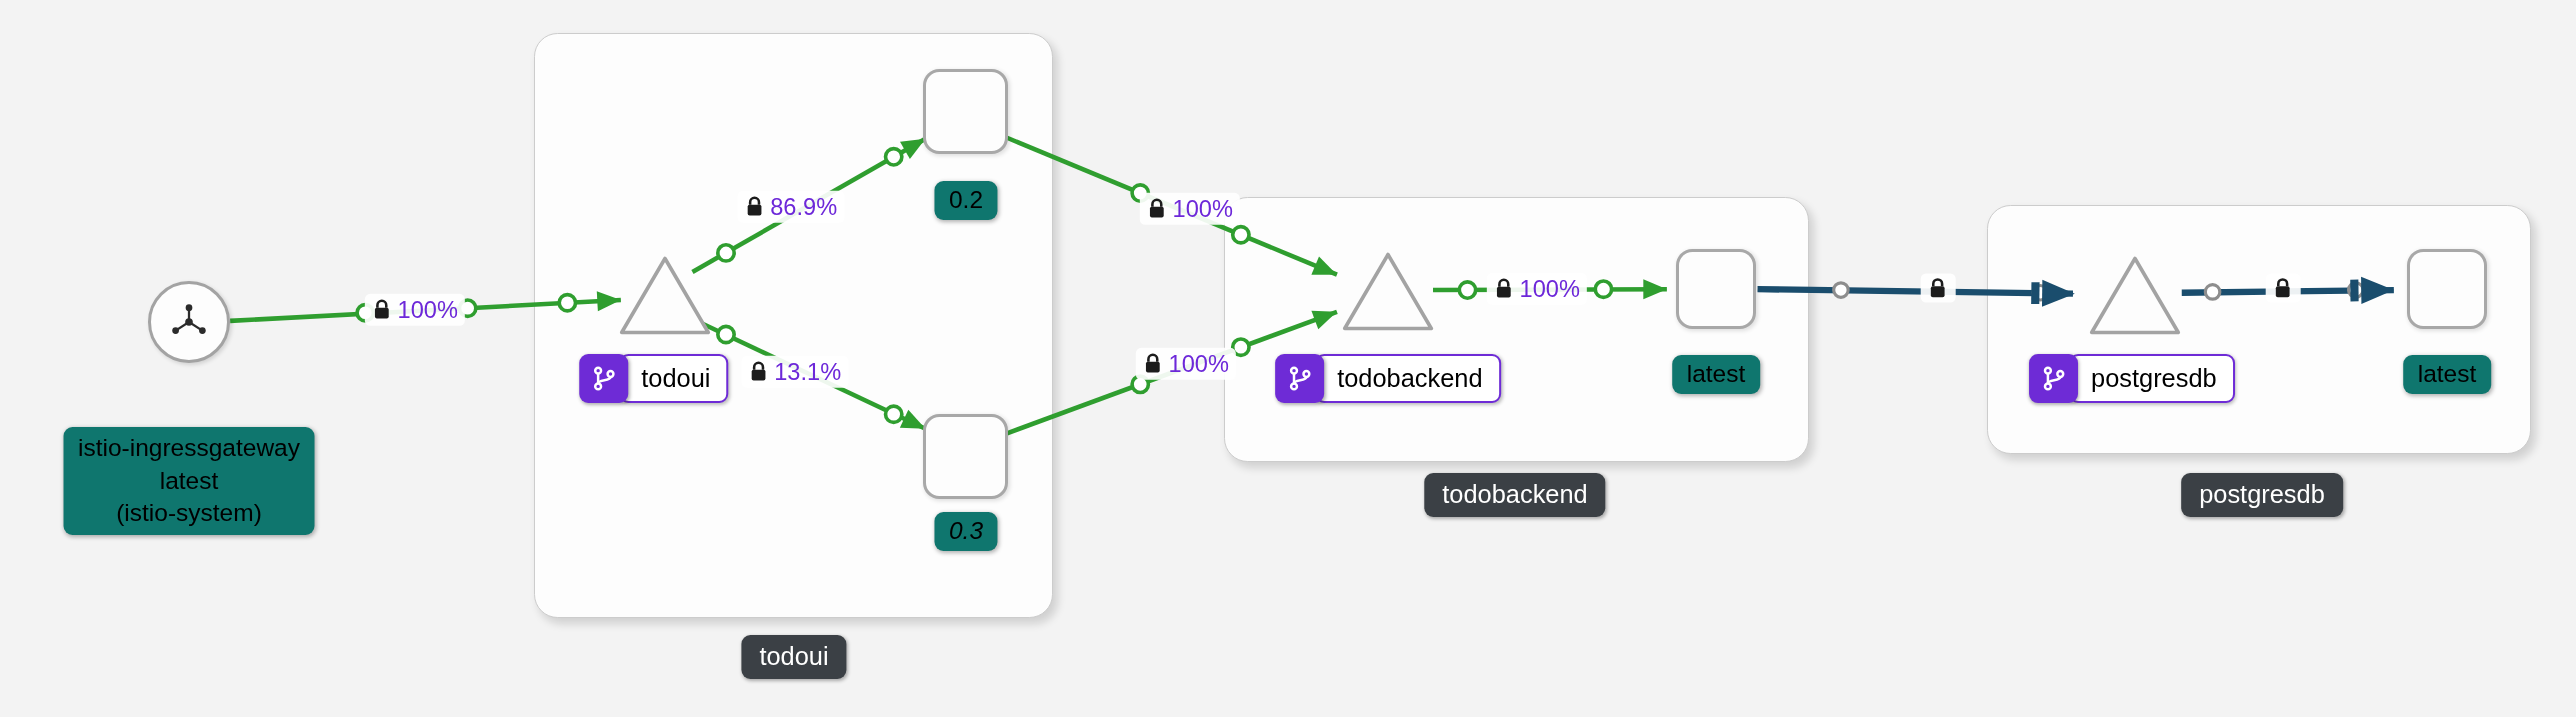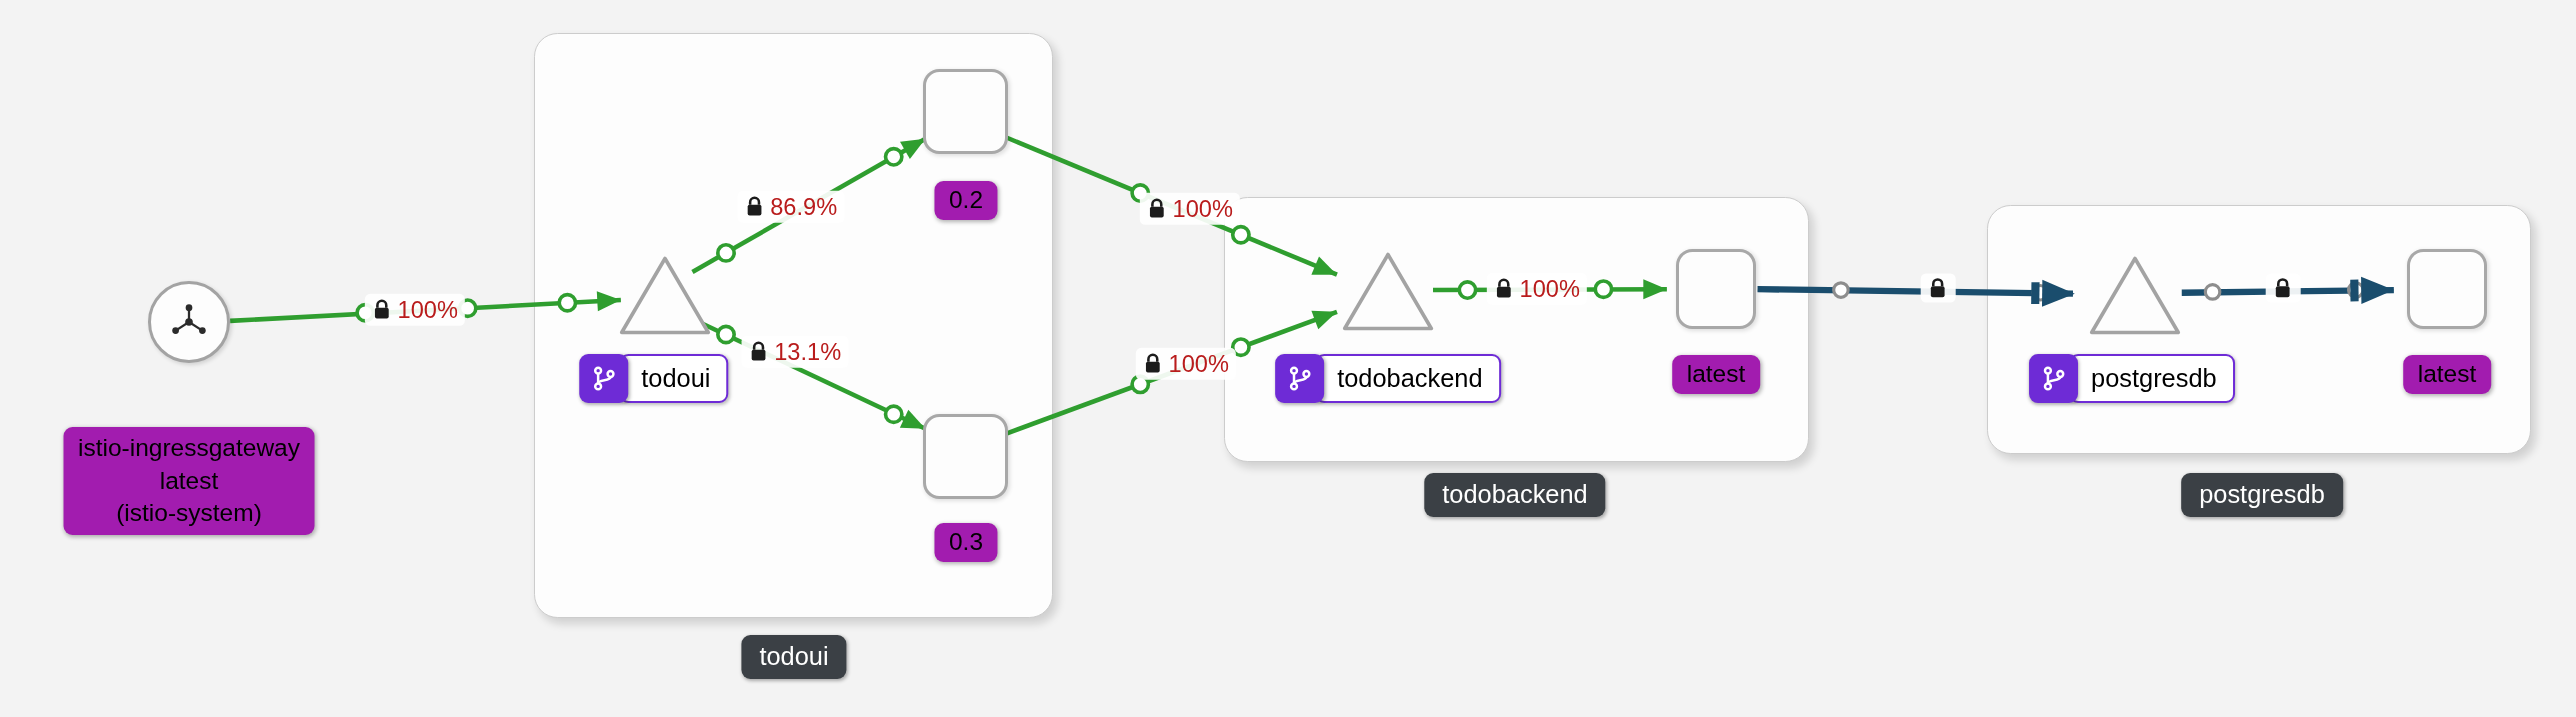--- a/index.html
+++ b/index.html
@@ -22,21 +22,21 @@
     box-shadow:1.8px 1.8px 4.5px rgba(0,0,0,0.15);
   }
   .square-node{
     background:#fdfdfd;border:3.6px solid #a8a8a8;border-radius:16.3px;box-sizing:border-box;
     box-shadow:1.8px 1.8px 4.5px rgba(0,0,0,0.12);
   }
   .sq94{width:85px;height:85px;}
   .sq88{width:80px;height:80px;}
   
   .node-label{
-    position:absolute;transform:translateX(-50%);background:#a21caf;border-radius:9px;
+    position:absolute;transform:translateX(-50%);background:#0f766e;border-radius:9px;
     padding:5.4px 14.5px;font-size:24.5px;color:#000;text-align:center;z-index:3;
     box-shadow:0.9px 1.8px 4.5px rgba(0,0,0,0.3);white-space:nowrap;
   }
   .multi-label{line-height:1.32;margin-top:36px;}
   
   .app-label{
     position:absolute;transform:translateX(-50%);display:flex;align-items:center;z-index:4;
   }
   .app-badge{
     width:49px;height:49px;background:#6e2bd6;border-radius:9px;display:flex;align-items:center;
@@ -50,21 +50,21 @@
   
   .group-label{
     position:absolute;transform:translateX(-50%);background:#3b4045;color:#ffffff;
     font-size:25.4px;padding:7.3px 18px;border-radius:9px;z-index:4;white-space:nowrap;
     box-shadow:0.9px 1.8px 3.6px rgba(0,0,0,0.3);
   }
   
   .edge-label{
     position:absolute;transform:translate(-50%,-50%);display:flex;align-items:center;gap:5.4px;
     background:rgba(255,255,255,0.92);padding:2.7px 7.3px;border-radius:5.4px;font-size:23.6px;
-    color:#b91c1c;z-index:4;white-space:nowrap;
+    color:#6d28d9;z-index:4;white-space:nowrap;
   }
   .lock{width:20px;height:23.6px;display:block;}
   .hidden-defs{position:absolute;width:0;height:0;overflow:hidden;}
 </style>
 </head>
 <body>
 
 <div class="canvas">
 
   <svg class="hidden-defs" aria-hidden="true">
@@ -176,21 +176,21 @@
         <path d="M18 10.6 C18 14.5 7 12.5 7 16.4" stroke="#fff" stroke-width="2.2" fill="none"></path>
       </svg>
     </div>
     <div class="app-label-text">todoui</div>
   </div>
 
   <div class="node square-node sq94" style="left:923px;top:69px;"></div>
   <div class="node-label" style="left:966px;top:181px;">0.2</div>
 
   <div class="node square-node sq94" style="left:923px;top:414px;"></div>
-  <div class="node-label" style="left:966px;top:523px;">0.3</div>
+  <div class="node-label" style="left:966px;top:512px;font-style:italic;">0.3</div>
 
   <div class="node" style="left:1340px;top:250px;">
     <svg width="96" height="83" viewBox="0 0 106 92">
       <polygon points="53,5 101,87 5,87" fill="#fdfdfd" stroke="#a3a3a3" stroke-width="4" stroke-linejoin="round"></polygon>
     </svg>
   </div>
   <div class="app-label" style="left:1388px;top:354px;">
     <div class="app-badge">
       <svg width="27" height="27" viewBox="0 0 24 24">
         <circle cx="7" cy="5" r="2.6" fill="none" stroke="#fff" stroke-width="2.2"></circle>
@@ -236,21 +236,21 @@
         <use href="#lock"></use>
       </svg>
     <span>100%</span>
   </div>
   <div class="edge-label" style="left:791px;top:207px;">
     <svg class="lock" viewBox="0 0 22 26" width="20" height="23.6">
         <use href="#lock"></use>
       </svg>
     <span>86.9%</span>
   </div>
-  <div class="edge-label" style="left:795px;top:352px;">
+  <div class="edge-label" style="left:795px;top:372px;">
     <svg class="lock" viewBox="0 0 22 26" width="20" height="23.6">
         <use href="#lock"></use>
       </svg>
     <span>13.1%</span>
   </div>
   <div class="edge-label" style="left:1190px;top:209px;">
     <svg class="lock" viewBox="0 0 22 26" width="20" height="23.6">
         <use href="#lock"></use>
       </svg>
     <span>100%</span>

